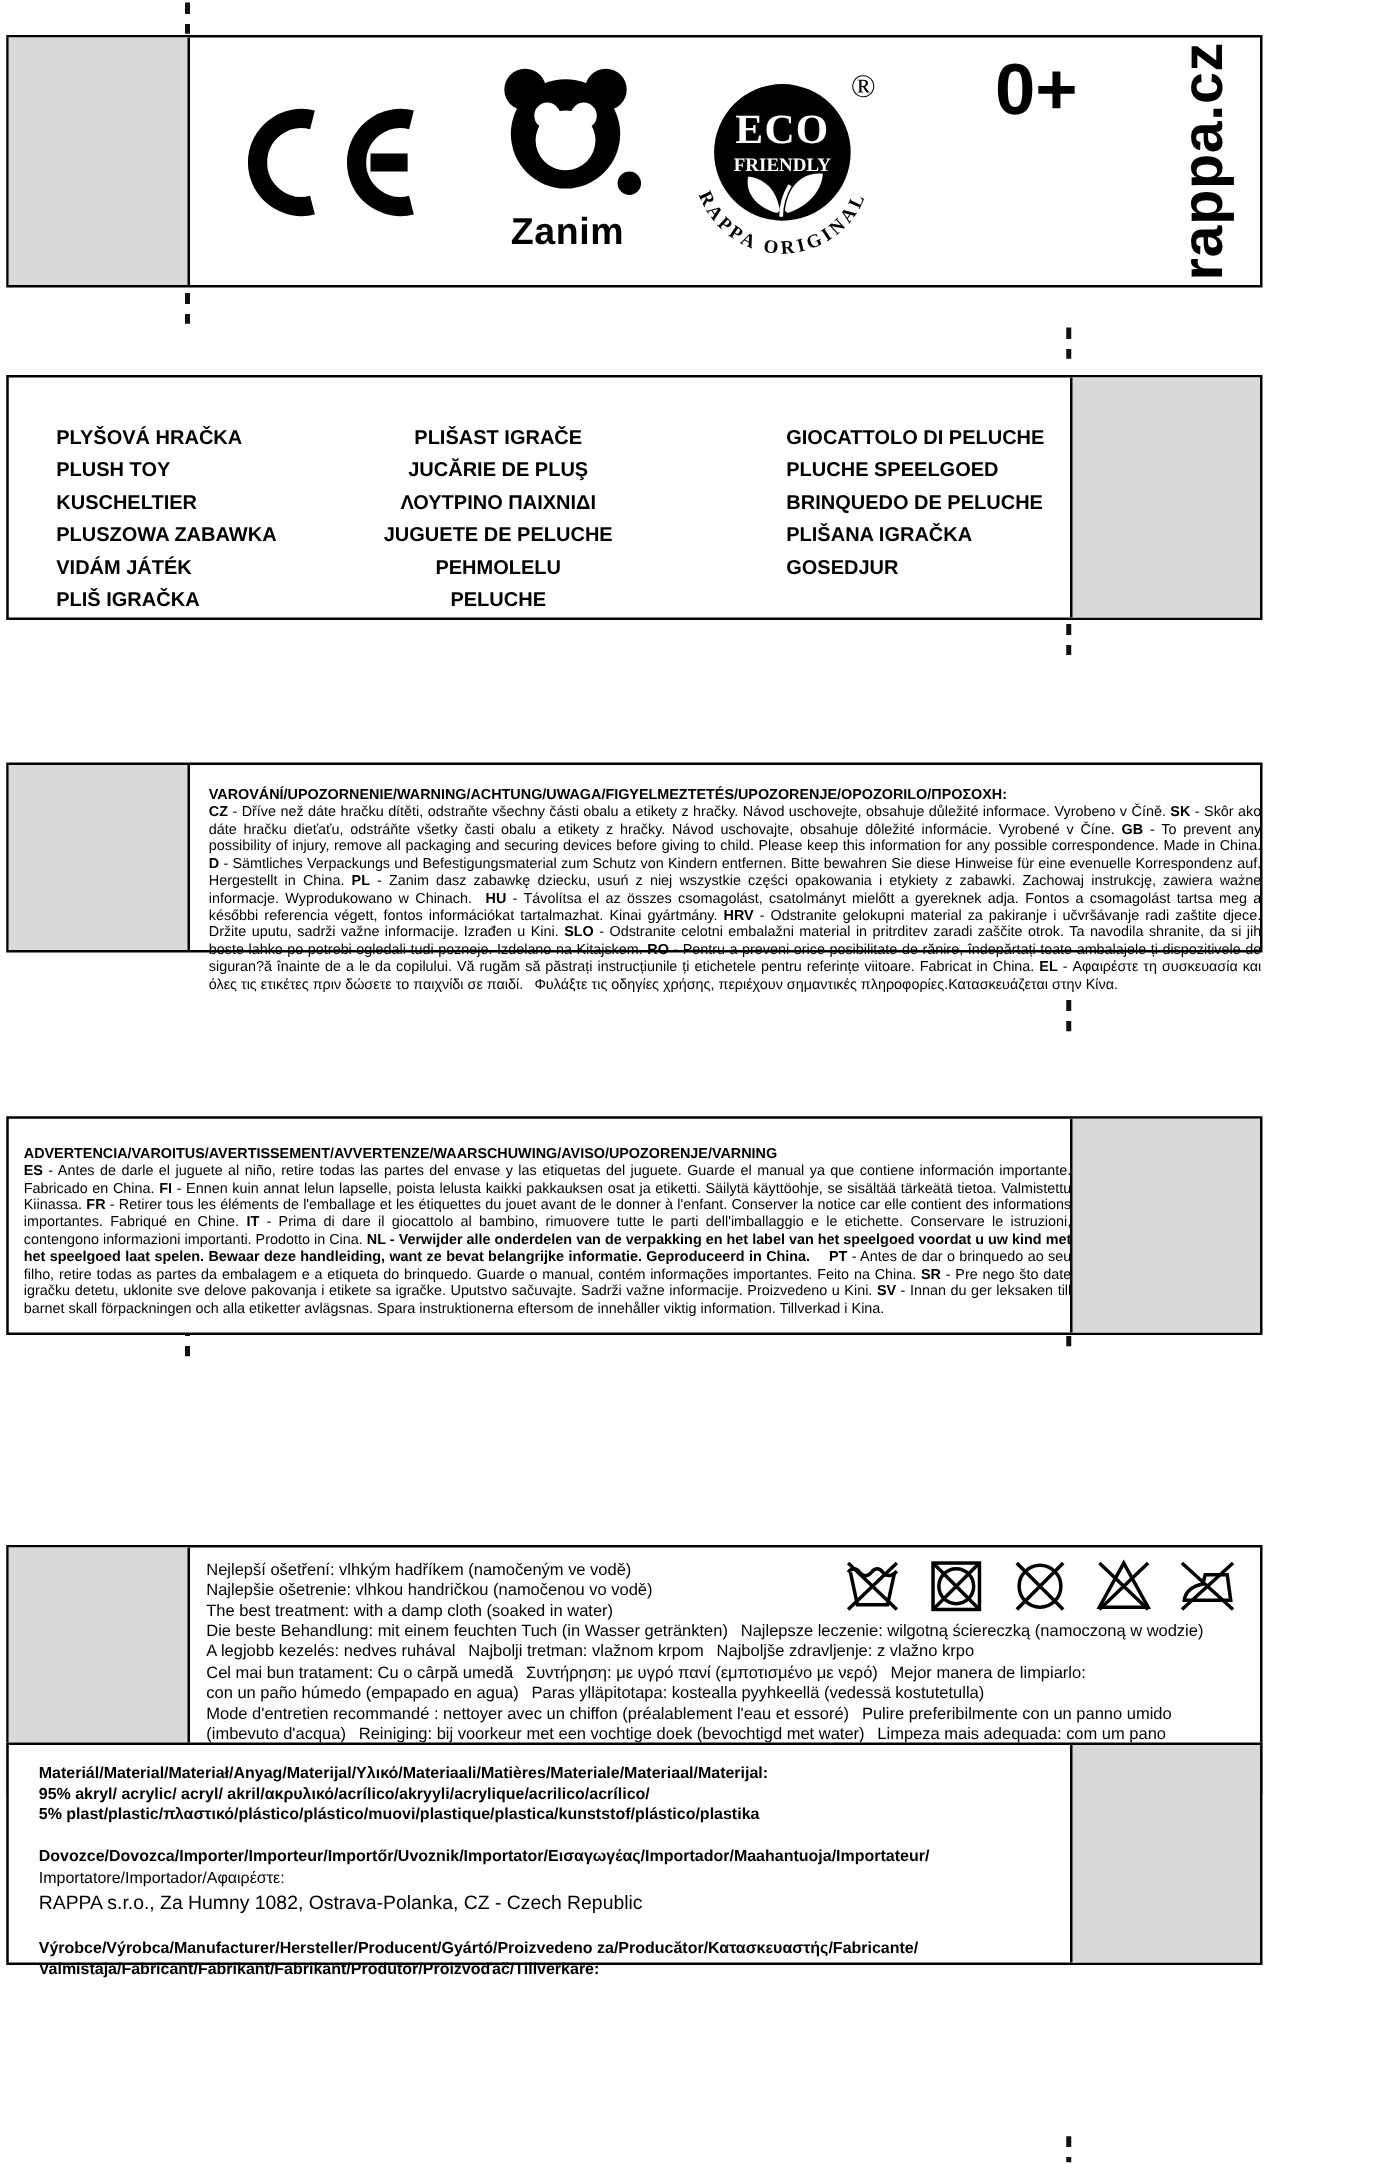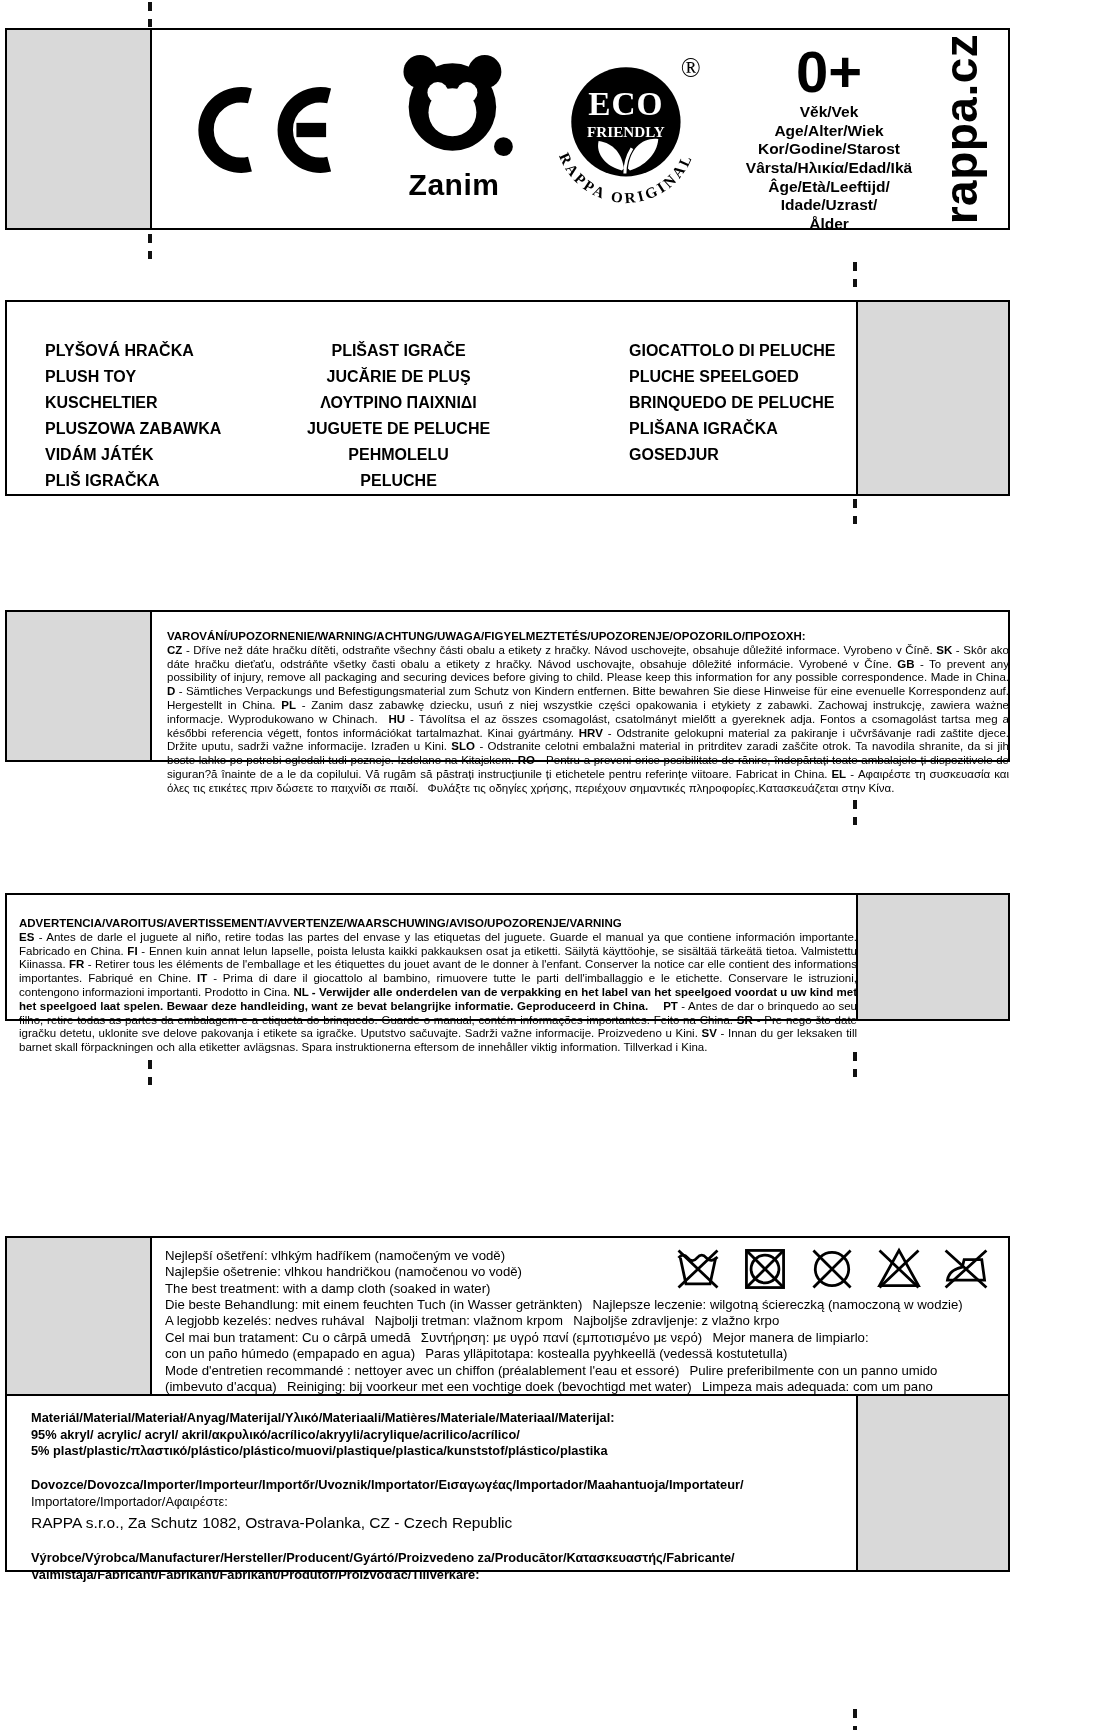--- a/index.html
+++ b/index.html
@@ -22,21 +22,21 @@
   .age-lines{font-weight:bold;font-size:15.5px;line-height:1.2;margin-top:2px;}
   #site{position:absolute;left:903px;top:0;width:102px;height:198px;display:flex;align-items:center;justify-content:center;}
   #site span{transform:rotate(-90deg);font-weight:bold;font-size:46px;letter-spacing:0.5px;white-space:nowrap;}
   
   #sec2{top:300px;height:196px;}
   .pncol{position:absolute;top:36px;font-weight:bold;font-size:16px;line-height:26px;white-space:nowrap;}
   #pn1{left:38px;} #pn2{left:300px;text-align:center;} #pn3{left:622px;}
   
   #sec3{top:610px;height:152px;}
   #sec3 .wtext{position:absolute;left:160px;top:18px;width:842px;}
-  #sec4{top:893px;height:128px;}
+  #sec4{top:893px;height:175px;}
   #sec4 .wtext{position:absolute;left:12px;top:22px;width:838px;}
   .wtitle{font-weight:bold;font-size:11.5px;line-height:1.2;}
   .wbody{font-size:11.5px;line-height:1.2;text-align:justify;}
   .wbody b{font-weight:bold;}
   
   #sec5{top:1236px;height:200px;}
   .ctext{position:absolute;left:158px;top:10px;width:845px;font-size:13.2px;line-height:1.24;}
   .csym{position:absolute;right:16px;top:5px;display:flex;gap:15px;}
   .csym svg{display:block;}
   
@@ -100,21 +100,20 @@
         <text x="142" y="32" text-anchor="middle" fill="#000" font-size="26" font-family="Liberation Serif, serif">®</text>
         <path id="ecoarc" d="M 8 86 A 70 70 0 0 0 148 86" fill="none"></path>
         <text font-family="Liberation Serif, serif" font-weight="bold" font-size="15" letter-spacing="3" fill="#000">
           <textPath href="#ecoarc" startOffset="50%" text-anchor="middle">RAPPA ORIGINAL</textPath>
         </text>
       </svg>
     </div>
 
     <div id="age">
       <div class="age-big">0+</div>
-      <div class="age-lines">Věk/Vek<br>Age/Alter/Wiek<br>Kor/Godine/Starost<br>Vârsta/Ηλικία/Edad/Ikä<br>Âge/Età/Leeftijd/<br>Idade/Uzrast/<br>Ålder</div>
     </div>
 
     <div id="site">
       <span>rappa.cz</span>
     </div>
   </section>
 
   <section class="panel" id="sec2">
     <div class="pncol" id="pn1">PLYŠOVÁ HRAČKA<br>PLUSH TOY<br>KUSCHELTIER<br>PLUSZOWA ZABAWKA<br>VIDÁM JÁTÉK<br>PLIŠ IGRAČKA</div>
     <div class="pncol" id="pn2">PLIŠAST IGRAČE<br>JUCĂRIE DE PLUŞ<br>ΛΟΥΤΡΙΝΟ ΠΑΙΧΝΙΔΙ<br>JUGUETE DE PELUCHE<br>PEHMOLELU<br>PELUCHE</div>
@@ -168,21 +167,21 @@
   </section>
 
   <section class="panel" id="sec6">
     <div class="ftext">
       <div class="f-b">Materiál/Material/Materiał/Anyag/Materijal/Υλικό/Materiaali/Matières/Materiale/Materiaal/Materijal:</div>
       <div class="f-b">95% akryl/ acrylic/ acryl/ akril/ακρυλικό/acrílico/akryyli/acrylique/acrilico/acrílico/</div>
       <div class="f-b">5% plast/plastic/πλαστικό/plástico/plástico/muovi/plastique/plastica/kunststof/plástico/plastika</div>
       <div class="f-gap"></div>
       <div class="f-b">Dovozce/Dovozca/Importer/Importeur/Importőr/Uvoznik/Importator/Εισαγωγέας/Importador/Maahantuoja/Importateur/</div>
       <div class="f-r">Importatore/Importador/Αφαιρέστε:</div>
-      <div class="f-addr">RAPPA s.r.o., Za Schutz 1082, Ostrava-Polanka, CZ - Czech Republic</div>
+      <div class="f-addr">RAPPA s.r.o., Za Humny 1082, Ostrava-Polanka, CZ - Czech Republic</div>
       <div class="f-gap"></div>
       <div class="f-b">Výrobce/Výrobca/Manufacturer/Hersteller/Producent/Gyártó/Proizvedeno za/Producător/Κατασκευαστής/Fabricante/</div>
       <div class="f-b">Valmistaja/Fabricant/Fabrikant/Fabrikant/Produtor/Proizvoďač/Tillverkare:</div>
     </div>
     <div class="gray gright"></div>
   </section>
 
 </div>
 
 </body></html>

